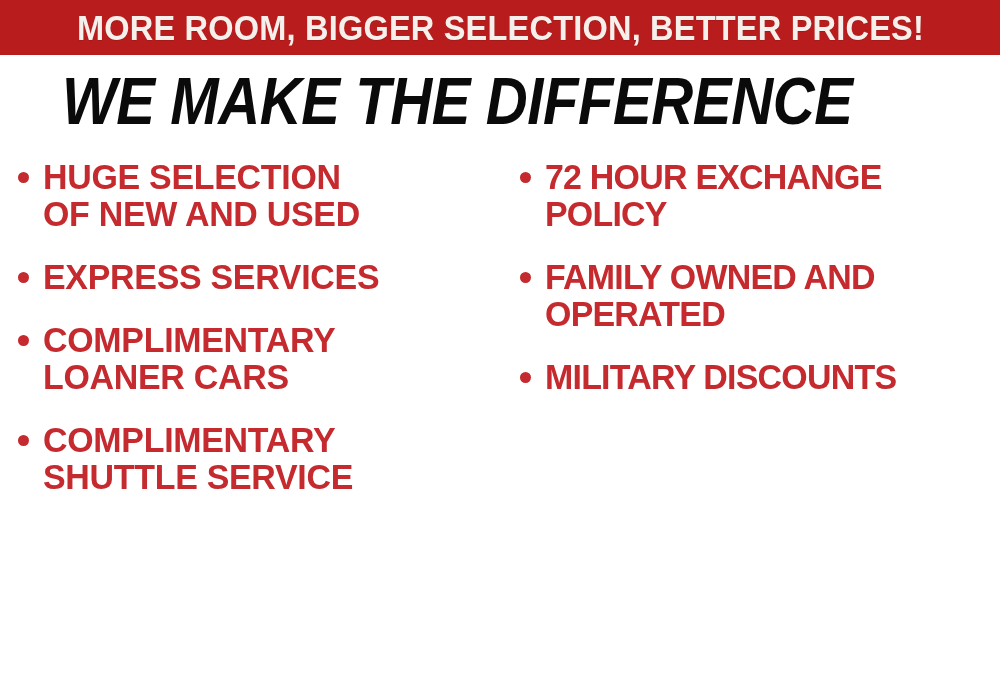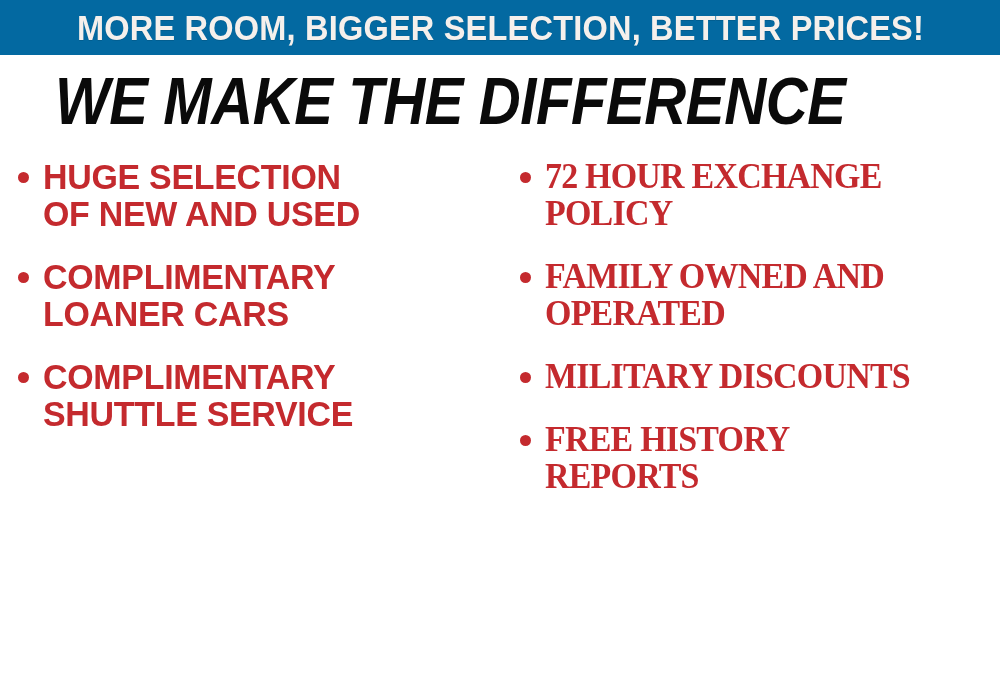--- a/index.html
+++ b/index.html
@@ -15,21 +15,21 @@
     position: relative;
   }
 
   
   #top-banner {
     position: absolute;
     left: 0;
     top: 0;
     width: 1000px;
     height: 55px;
-    background: #0369a1;
+    background: #b91c1c;
     display: flex;
     align-items: center;
     justify-content: center;
     overflow: hidden;
   }
   #top-banner-text {
     color: #f5f0ec;
     font-family: "Liberation Sans", sans-serif;
     font-weight: bold;
     font-size: 35px;
@@ -37,21 +37,21 @@
     letter-spacing: 0.2px;
     white-space: nowrap;
     transform: scaleX(0.93);
     transform-origin: center center;
     text-shadow: 0 1px 0 rgba(0,0,0,0.10);
   }
 
   
   #headline {
     position: absolute;
-    left: 0;
+    left: 7px;
     top: 68px;
     width: 900px;
     text-align: center;
   }
   #headline-text {
     display: inline-block;
     color: #0a0a0a;
     font-family: "Liberation Sans", sans-serif;
     font-weight: bold;
     font-style: italic;
@@ -83,21 +83,21 @@
     display: flex;
     align-items: flex-start;
     color: #c42a2e;
     font-family: "Liberation Sans", sans-serif;
     font-weight: bold;
     font-size: 35px;
     line-height: 37px;
     letter-spacing: -0.3px;
   }
   #column-left  .bullet-item { margin-bottom: 26px; }
-  #column-right .bullet-item { margin-bottom: 26px; font-family: Liberation Serif, serif; }
+  #column-right .bullet-item { margin-bottom: 26px; }
 
   .bullet-dot {
     flex: 0 0 auto;
     width: 11px;
     height: 11px;
     border-radius: 50%;
     background: #c42a2e;
     margin-top: 14px;
     margin-right: 14px;
   }
@@ -124,20 +124,24 @@
 <div id="columns">
 
   <div class="column" id="column-left">
     <div class="bullet-item">
       <span class="bullet-dot"></span>
       <span class="bullet-label">HUGE SELECTION
 OF NEW AND USED</span>
     </div>
     <div class="bullet-item">
       <span class="bullet-dot"></span>
+      <span class="bullet-label">EXPRESS SERVICES</span>
+    </div>
+    <div class="bullet-item">
+      <span class="bullet-dot"></span>
       <span class="bullet-label">COMPLIMENTARY
 LOANER CARS</span>
     </div>
     <div class="bullet-item">
       <span class="bullet-dot"></span>
       <span class="bullet-label">COMPLIMENTARY
 SHUTTLE SERVICE</span>
     </div>
   </div>
 
@@ -149,20 +153,15 @@
     </div>
     <div class="bullet-item">
       <span class="bullet-dot"></span>
       <span class="bullet-label">FAMILY OWNED AND
 OPERATED</span>
     </div>
     <div class="bullet-item">
       <span class="bullet-dot"></span>
       <span class="bullet-label">MILITARY DISCOUNTS</span>
     </div>
-    <div class="bullet-item">
-      <span class="bullet-dot"></span>
-      <span class="bullet-label">FREE HISTORY
-REPORTS</span>
-    </div>
   </div>
 
 </div>
 
 </body></html>

